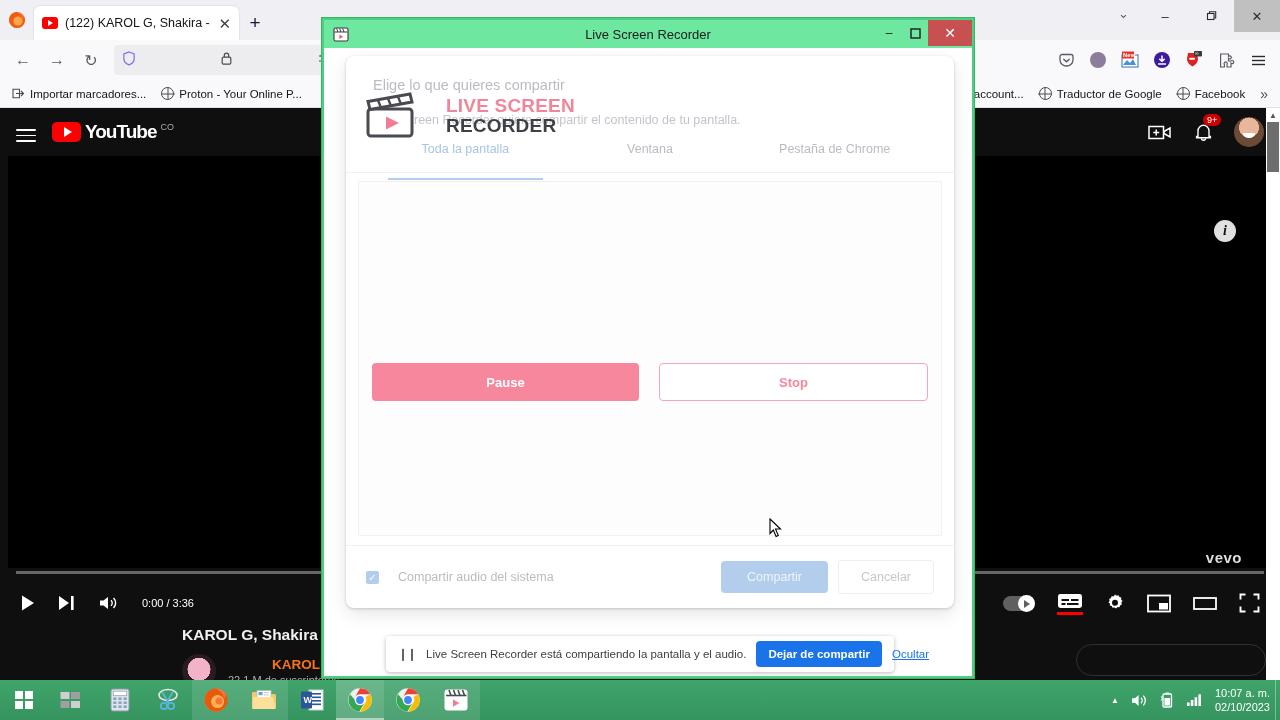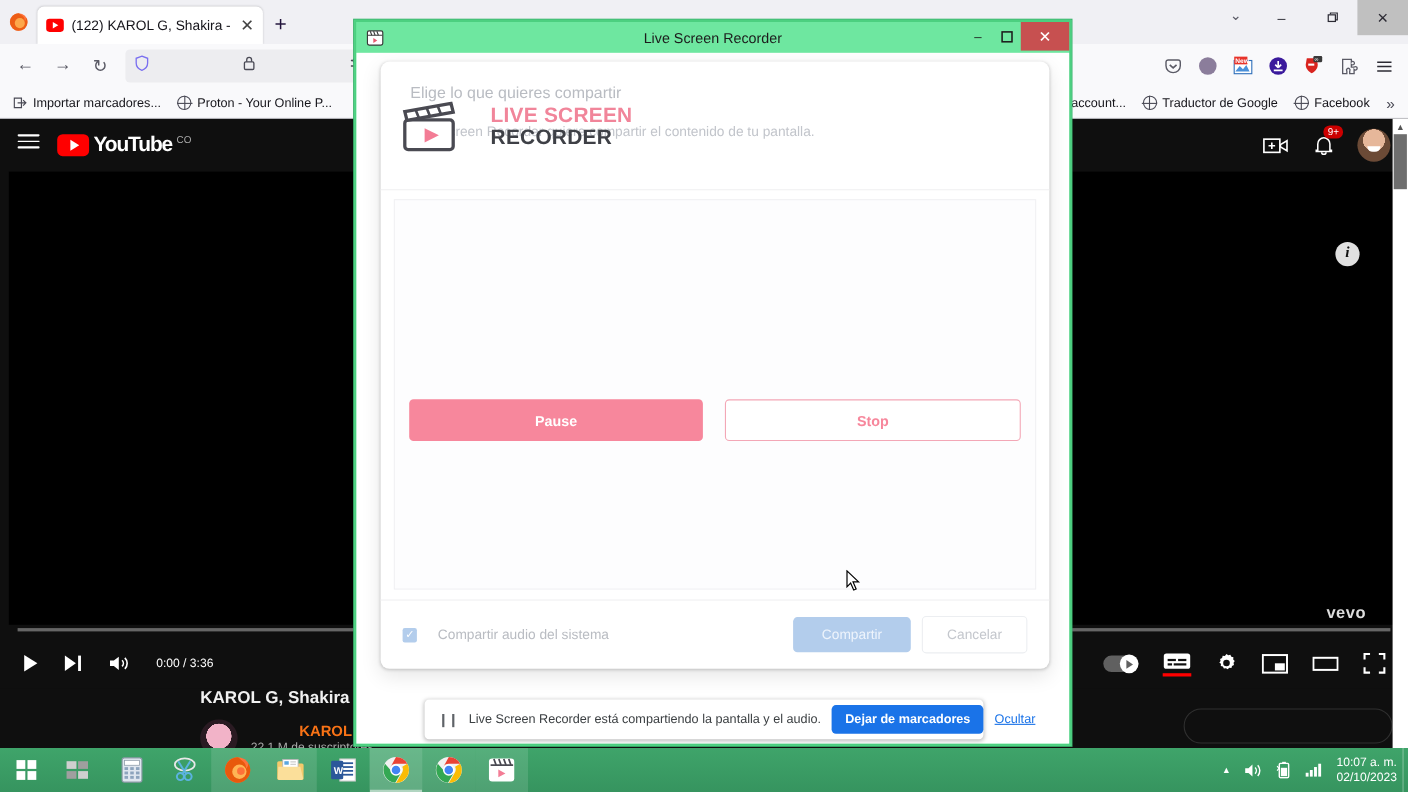--- a/index.html
+++ b/index.html
@@ -96,21 +96,21 @@
 
   
   .yt-page {
     position: absolute; left: 0; top: 108px; width: 1280px; height: 572px;
     background: #0f0f0f; overflow: hidden;
   }
   .yt-header {
     height: 48px; display: flex; align-items: center; padding: 0 16px;
     justify-content: space-between;
   }
-  .yt-left { display: flex; align-items: flex-start; gap: 16px; }
+  .yt-left { display: flex; align-items: flex-end; gap: 16px; }
   .hamburger { width: 20px; display: flex; flex-direction: column; gap: 4px; }
   .hamburger span { display: block; height: 1.6px; background: #fff; border-radius: 1px; }
   .yt-logo { display: flex; align-items: flex-start; gap: 4px; }
   .yt-play {
     width: 29px; height: 20px; background: #ff0000; border-radius: 5px;
     display: flex; align-items: center; justify-content: center;
   }
   .yt-play::after {
     content: ""; border-left: 8px solid #fff; border-top: 5px solid transparent;
     border-bottom: 5px solid transparent; margin-left: 2px;
@@ -657,20 +657,25 @@
         </div>
         <div class="lsr-btn close">✕</div>
       </div>
     </div>
 
     <div class="lsr-body">
 
       <div class="share-dialog">
         <div class="sd-title">Elige lo que quieres compartir</div>
         <div class="sd-sub">Live Screen Recorder quiere compartir el contenido de tu pantalla.</div>
+        <div class="sd-tabs">
+          <div class="sd-tab active">Toda la pantalla</div>
+          <div class="sd-tab">Ventana</div>
+          <div class="sd-tab">Pestaña de Chrome</div>
+        </div>
         <div class="sd-divider"></div>
         <div class="sd-preview"></div>
         <div class="sd-footdiv"></div>
         <div class="sd-footer">
           <span class="sd-chk">✓</span>
           <span class="sd-chk-label">Compartir audio del sistema</span>
           <span class="sd-spacer"></span>
           <span class="sd-share">Compartir</span>
           <span class="sd-cancel">Cancelar</span>
         </div>
@@ -692,21 +697,21 @@
       <div class="rec-buttons">
         <div class="btn-pause">Pause</div>
         <div class="btn-stop">Stop</div>
       </div>
     </div>
   </div>
 
   <div class="share-bar">
     <span class="pause-glyph">❙❙</span>
     <span class="sb-text">Live Screen Recorder está compartiendo la pantalla y el audio.</span>
-    <span class="sb-stop">Dejar de marcadores</span>
+    <span class="sb-stop">Dejar de compartir</span>
     <span class="sb-hide">Ocultar</span>
   </div>
 
   <div class="cursor">
     <svg width="13" height="20" viewBox="0 0 13 20">
         <path d="M1 1l10.5 10h-5l2.8 6.4-2.2 1-2.8-6.4L1 15.5z" fill="#fff" stroke="#000" stroke-width="1.1"></path>
       </svg>
   </div>
 
   <div class="taskbar">

